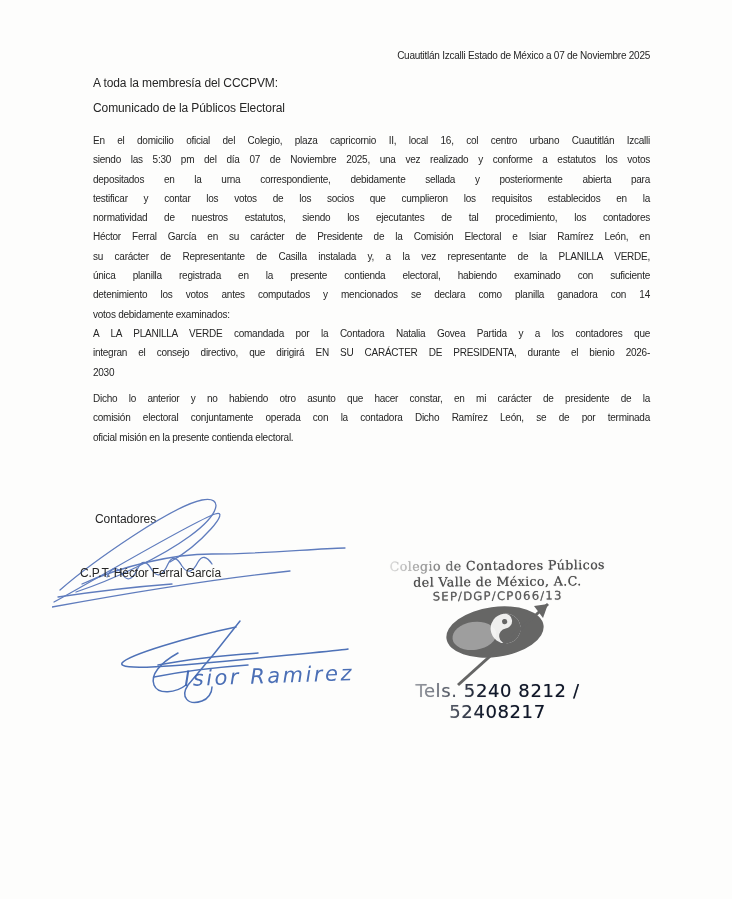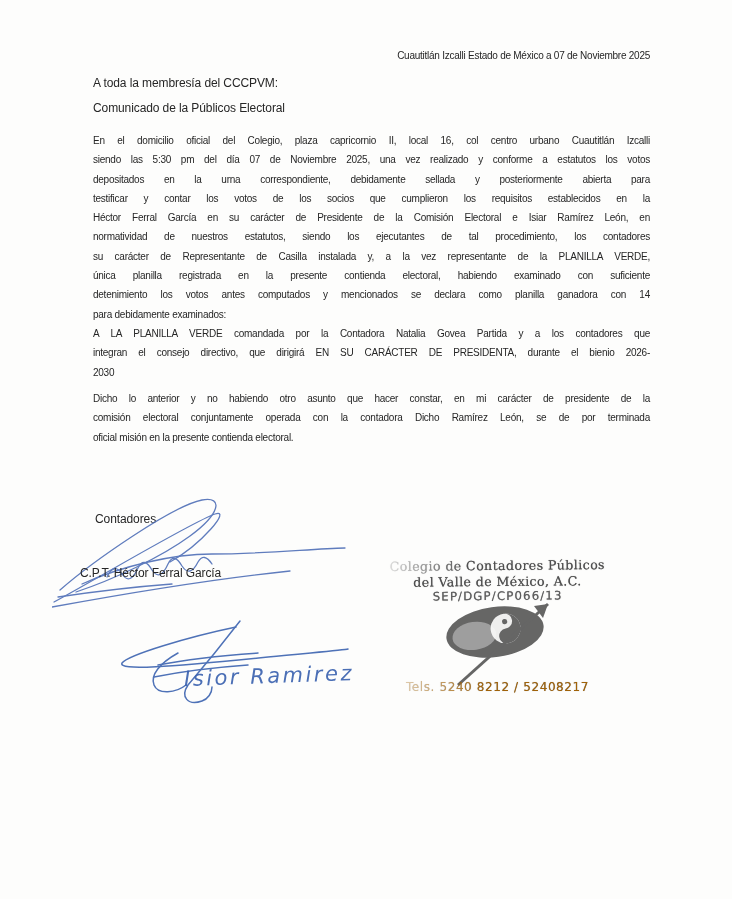--- a/index.html
+++ b/index.html
@@ -55,48 +55,48 @@
   .stamp-line3 {
     font-family:"DejaVu Sans", sans-serif;
     font-size:11.8px; letter-spacing:1.1px; line-height:15px;
     color:#5d5d5d; text-shadow:0 0 0.7px #777;
   }
   .stamp-logo { position:absolute; left:430px; top:592px; }
   .stamp-phone {
     position:absolute; left:380px; top:680px; width:235px;
     text-align:center;
     font-family:"DejaVu Sans", sans-serif;
-    font-size:12px; letter-spacing:0.6px;
-    color:#a16207; text-shadow:0 0 0.7px #787878;
+    font-size:18px; letter-spacing:0.6px;
+    color:#0f172a; text-shadow:0 0 0.7px #787878;
     -webkit-mask-image:linear-gradient(90deg, rgba(0,0,0,.12) 0%, rgba(0,0,0,.55) 22%, #000 45%);
             mask-image:linear-gradient(90deg, rgba(0,0,0,.12) 0%, rgba(0,0,0,.55) 22%, #000 45%);
   }
 </style>
 </head>
 <body>
 
 <div class="page">
 
   <div class="block date-block">Cuautitlán Izcalli Estado de México a 07 de Noviembre 2025</div>
 
   <div class="textline salutation">A toda la membresía del CCCPVM:</div>
 
   <div class="textline subject">Comunicado de la Públicos Electoral</div>
 
   <div class="block para-1">
       <div class="line jl">En el domicilio oficial del Colegio,  plaza capricornio II, local 16, col centro urbano Cuautitlán Izcalli</div>
       <div class="line jl">siendo las 5:30 pm del día 07 de Noviembre 2025, una vez realizado y conforme a estatutos los votos</div>
       <div class="line jl">depositados en la urna correspondiente, debidamente sellada y posteriormente abierta para</div>
       <div class="line jl">testificar y contar los votos  de los socios que cumplieron los requisitos establecidos en la</div>
+      <div class="line jl">normatividad de nuestros estatutos, siendo  los ejecutantes de tal procedimiento, los contadores</div>
       <div class="line jl">Héctor Ferral García en su carácter de Presidente de la Comisión Electoral e Isiar Ramírez León, en</div>
-      <div class="line jl">normatividad de nuestros estatutos, siendo  los ejecutantes de tal procedimiento, los contadores</div>
       <div class="line jl">su carácter  de Representante de Casilla  instalada y,  a la vez representante de la PLANILLA VERDE,</div>
       <div class="line jl">única planilla registrada en la presente contienda electoral, habiendo examinado con suficiente</div>
       <div class="line jl">detenimiento los votos antes computados y mencionados se declara como planilla ganadora con 14</div>
-      <div class="line">para debidamente examinados:</div>
+      <div class="line">votos debidamente examinados:</div>
     </div>
 
   <div class="block para-2">
       <div class="line jl">A LA PLANILLA VERDE comandada por la Contadora Natalia Govea Partida y a los contadores que</div>
       <div class="line jl">integran el consejo directivo, que dirigirá EN SU CARÁCTER DE PRESIDENTA, durante el bienio 2026-</div>
       <div class="line">2030</div>
     </div>
 
   <div class="block para-3">
       <div class="line jl">Dicho lo anterior y no habiendo otro asunto que hacer constar, en mi carácter de presidente de la</div>

